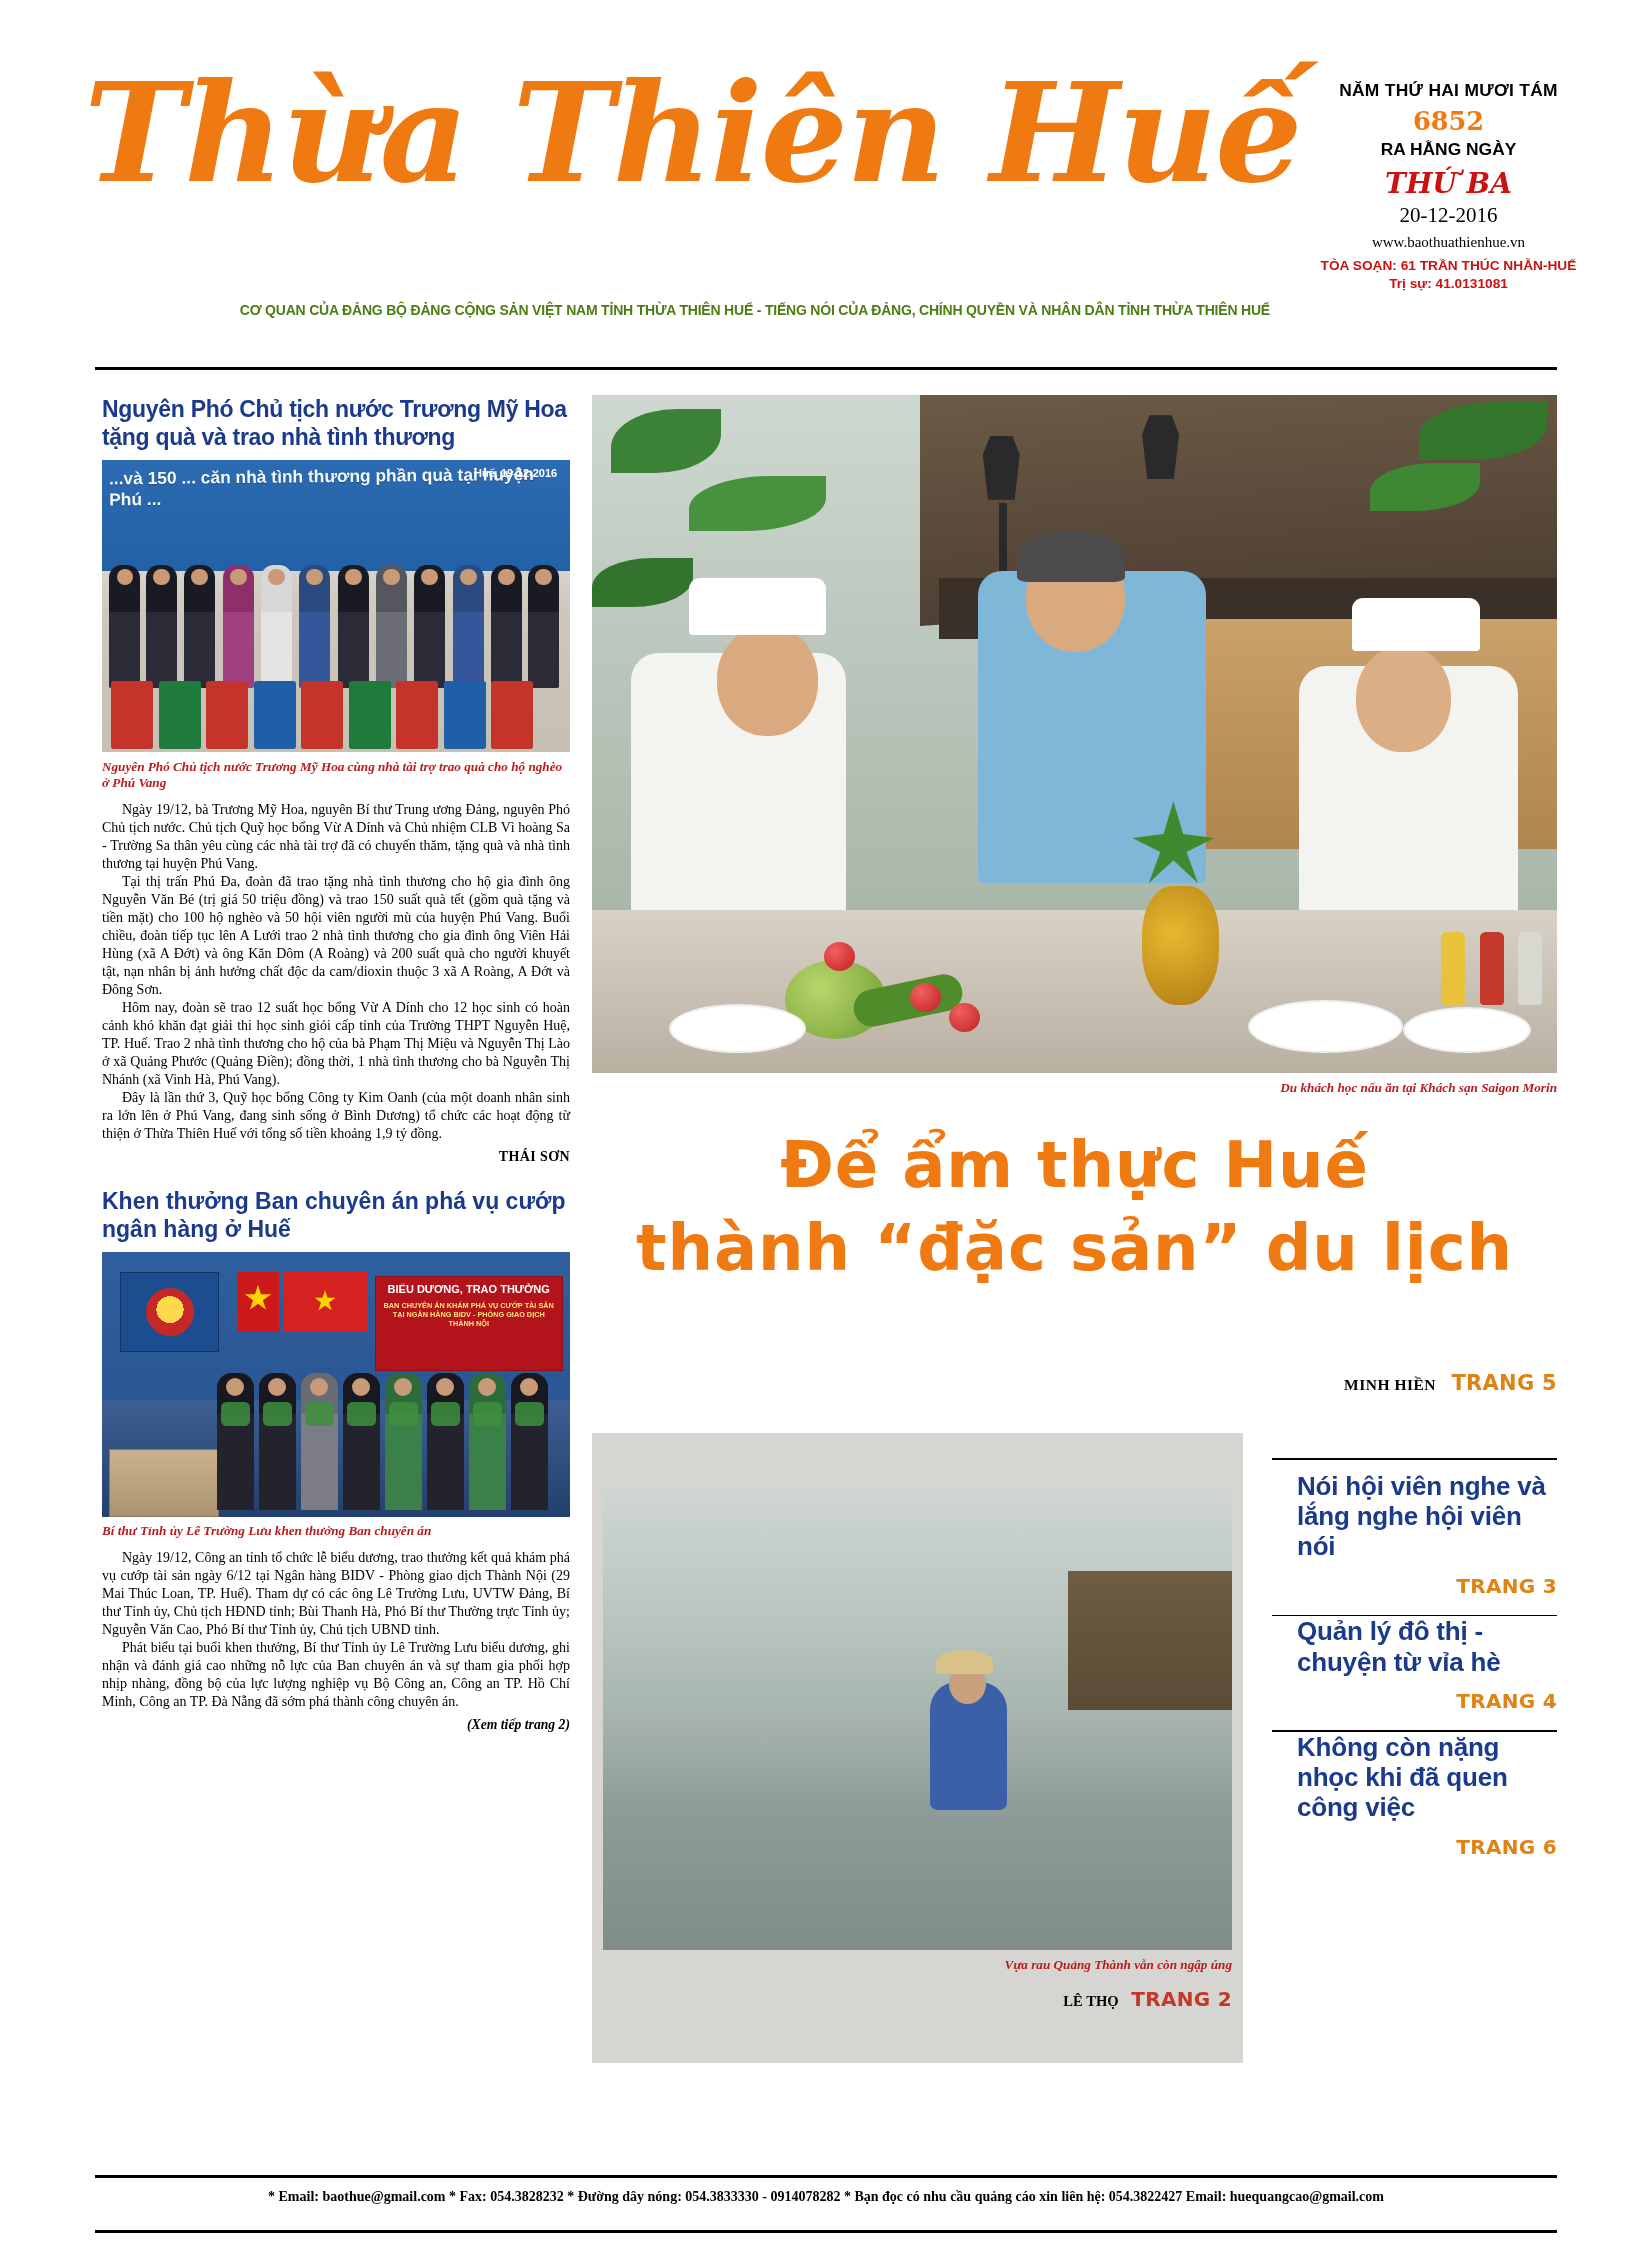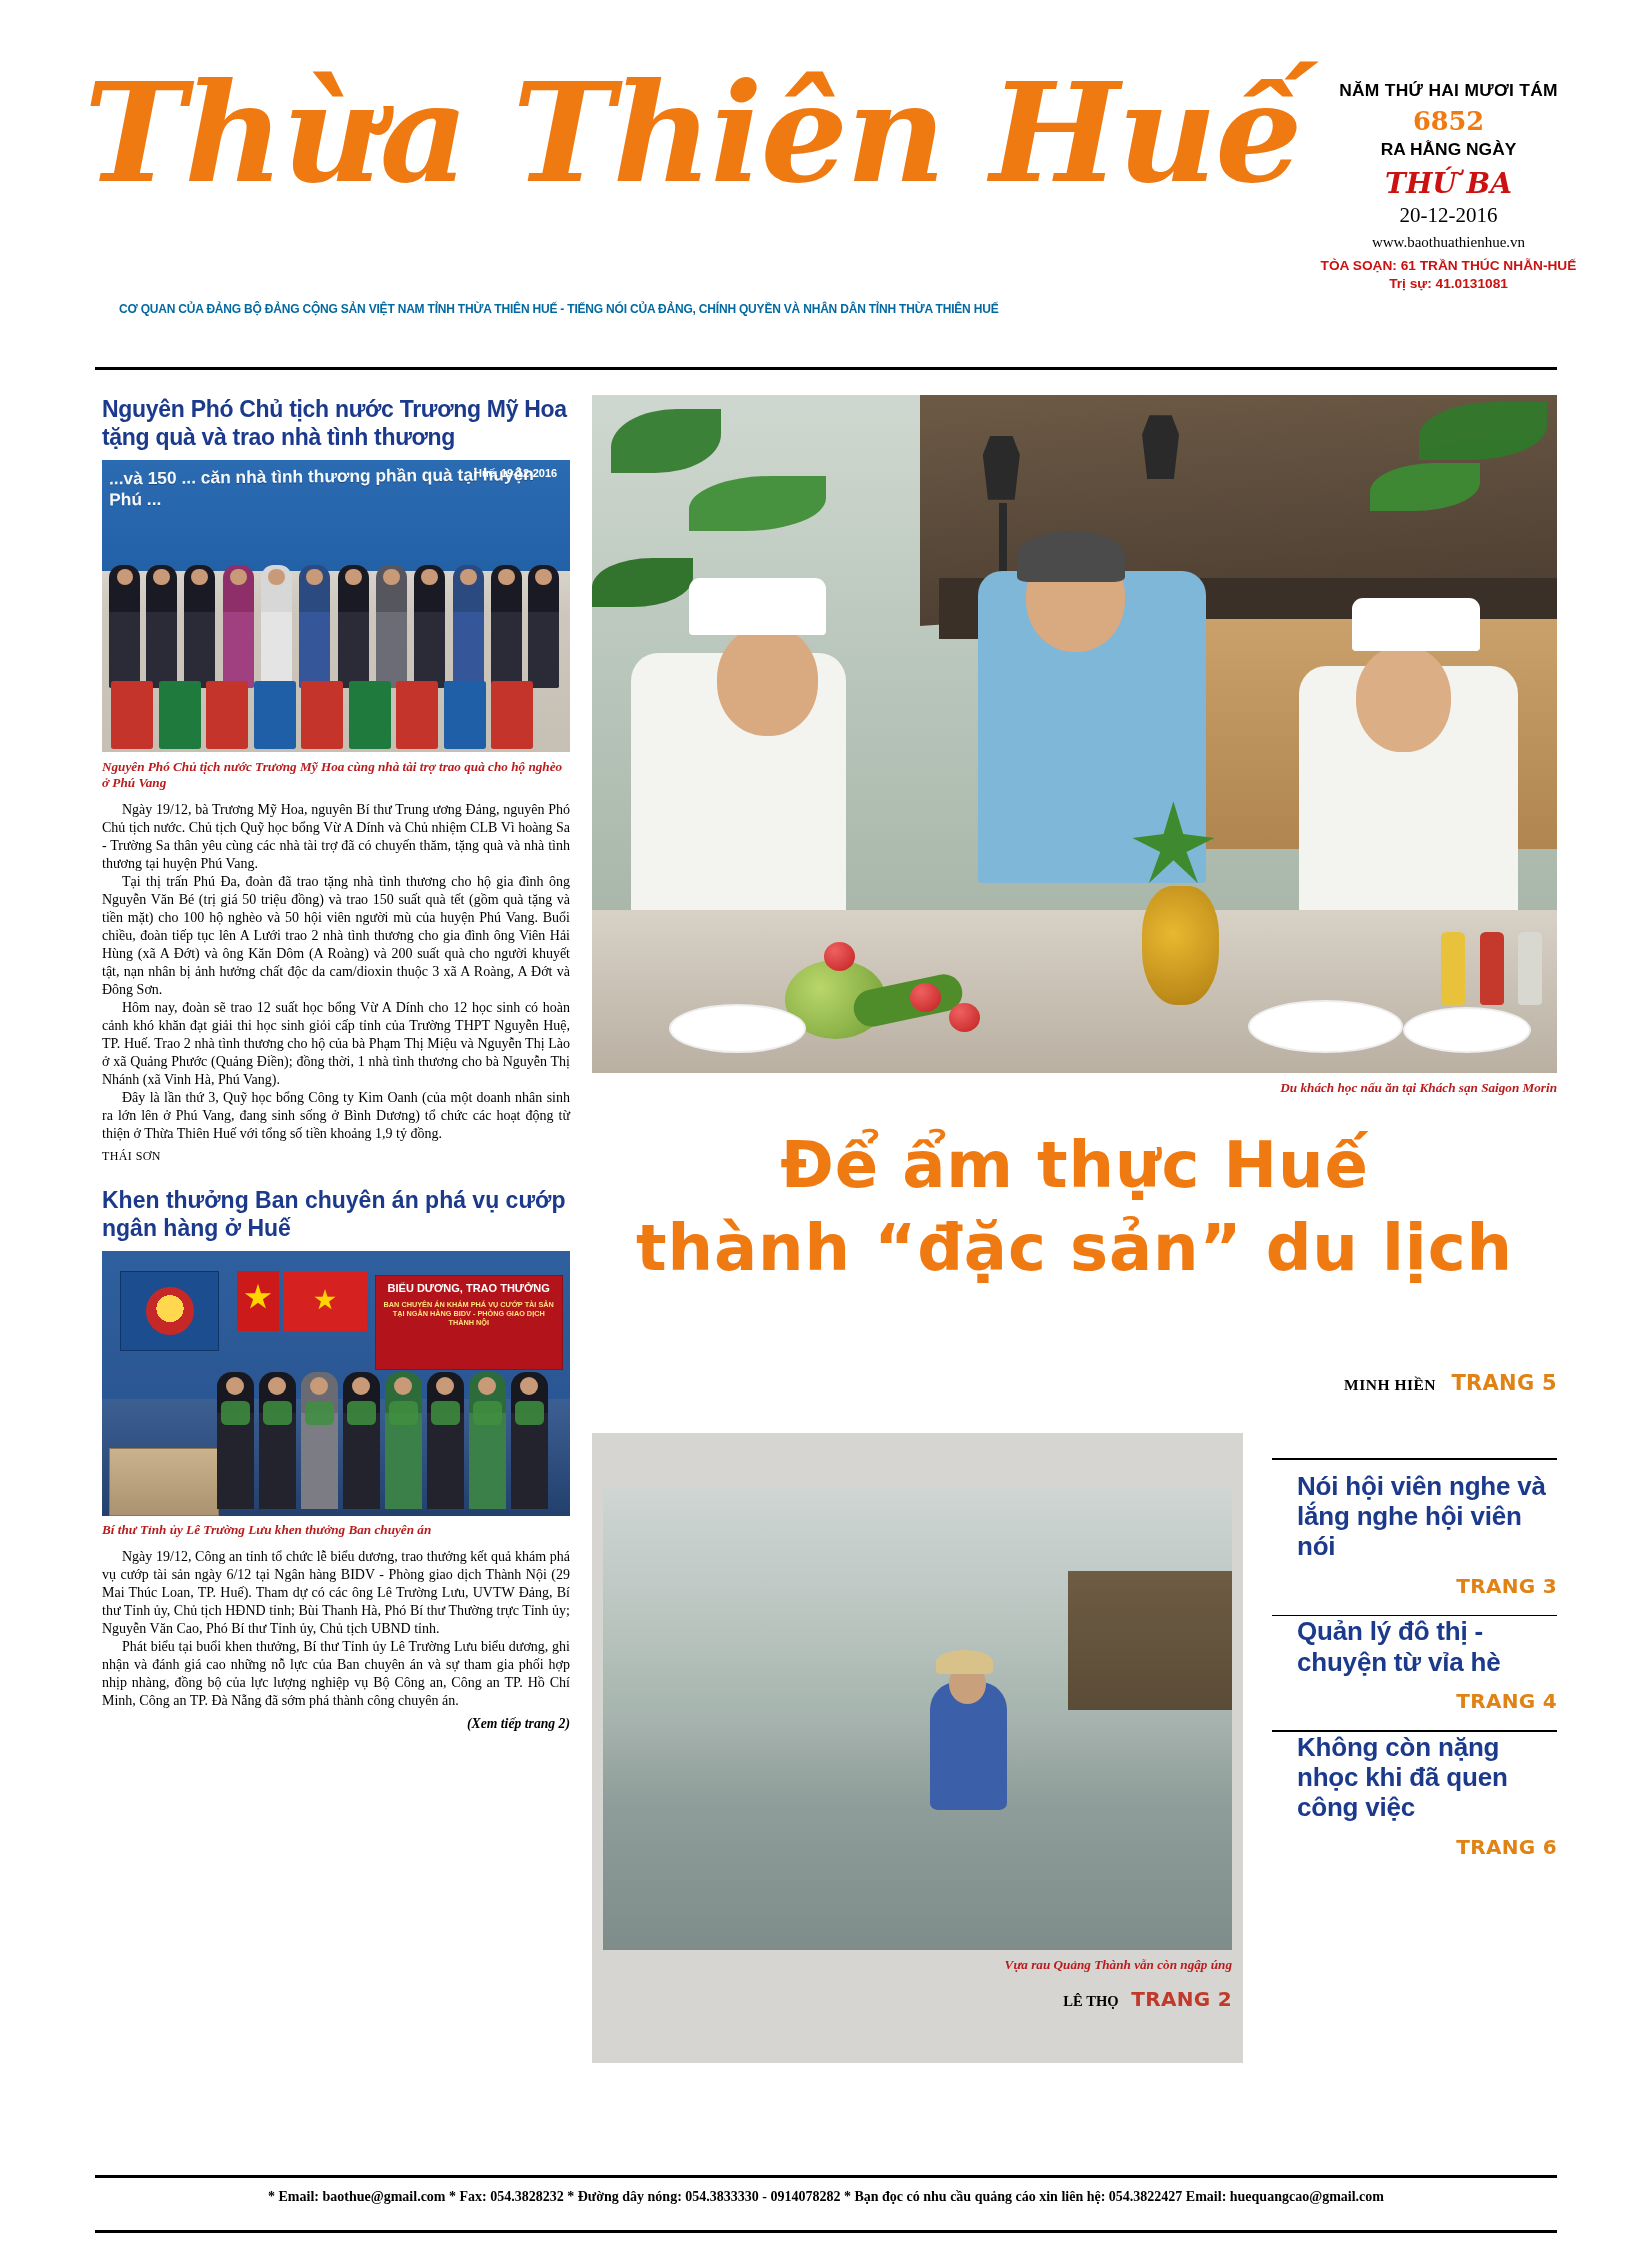--- a/index.html
+++ b/index.html
@@ -35,26 +35,26 @@
     font-size: 137px;
     line-height: 1;
     color: #F07A12;
     letter-spacing: -1.8px;
     white-space: nowrap;
   }
   .masthead-sub {
     position: absolute;
     left: 119px; top: 302px;
     width: 1151px;
-    text-align: left;
+    text-align: right;
     font-family: "Liberation Sans", sans-serif;
     font-weight: bold;
-    font-size: 12px;
+    font-size: 14px;
     letter-spacing: -0.2px;
-    color: #0369a1;
+    color: #4d7c0f;
   }
   .masthead-right {
     position: absolute;
     left: 1275px; top: 80px;
     width: 347px;
     text-align: center;
     font-family: "Liberation Sans", sans-serif;
     color: #000;
   }
   .mr-line1 { font-size: 17.4px; font-weight: bold; letter-spacing: 0.3px; }
@@ -101,23 +101,23 @@
   .body-text {
     font-family: "Liberation Serif", serif;
     font-size: 14px;
     line-height: 1.285;
     text-align: justify;
     color: #000;
   }
   .body-text p { margin: 0; text-indent: 20px; }
   .byline {
     font-family: "Liberation Serif", serif;
-    font-weight: normal;
-    font-size: 12px;
-    text-align: left;
+    font-weight: bold;
+    font-size: 14px;
+    text-align: right;
     letter-spacing: 0.4px;
   }
   .trang {
     font-family: "DejaVu Sans", sans-serif;
     font-weight: bold;
     color: #E08214;
     font-size: 20px;
     letter-spacing: 0.3px;
   }
 

